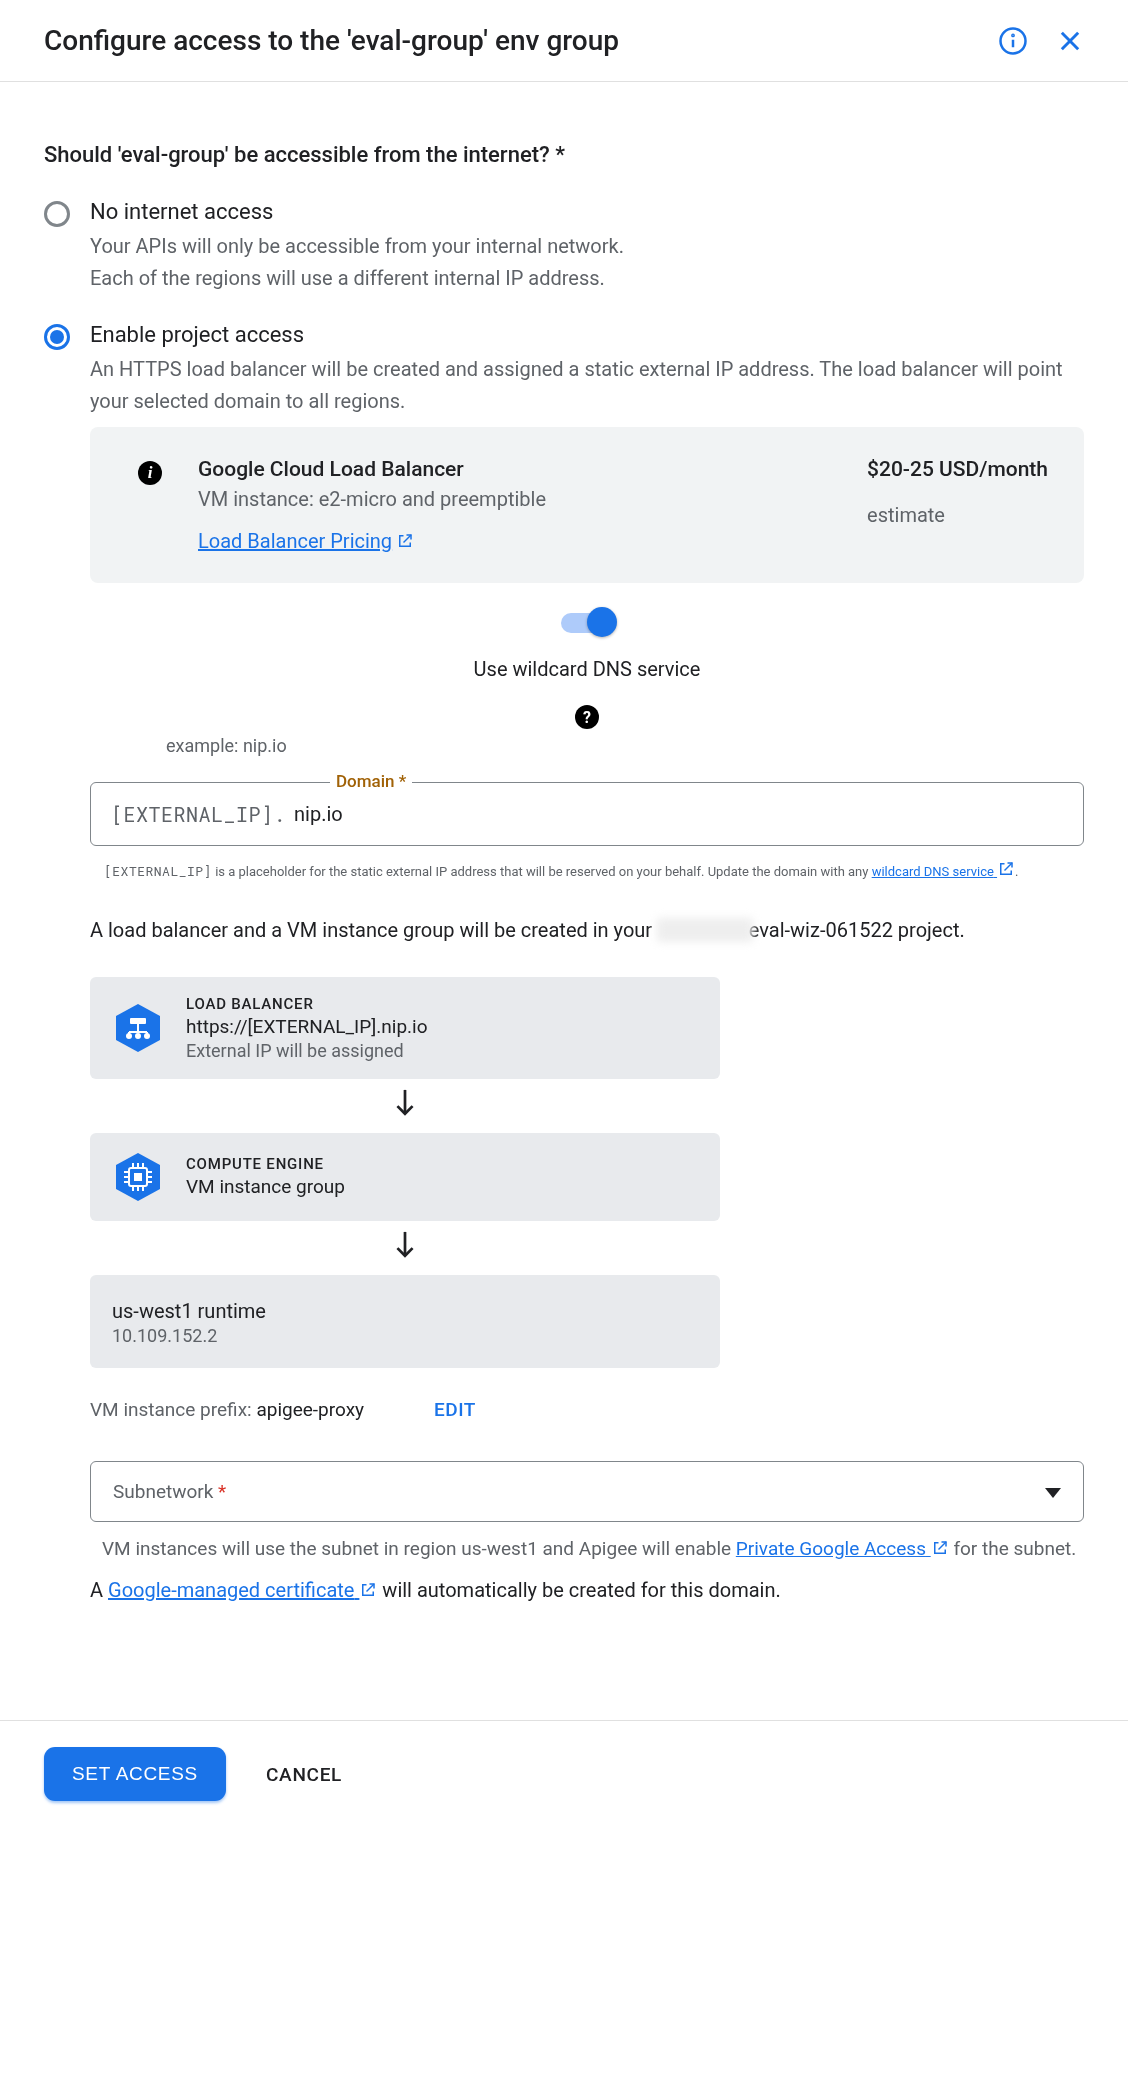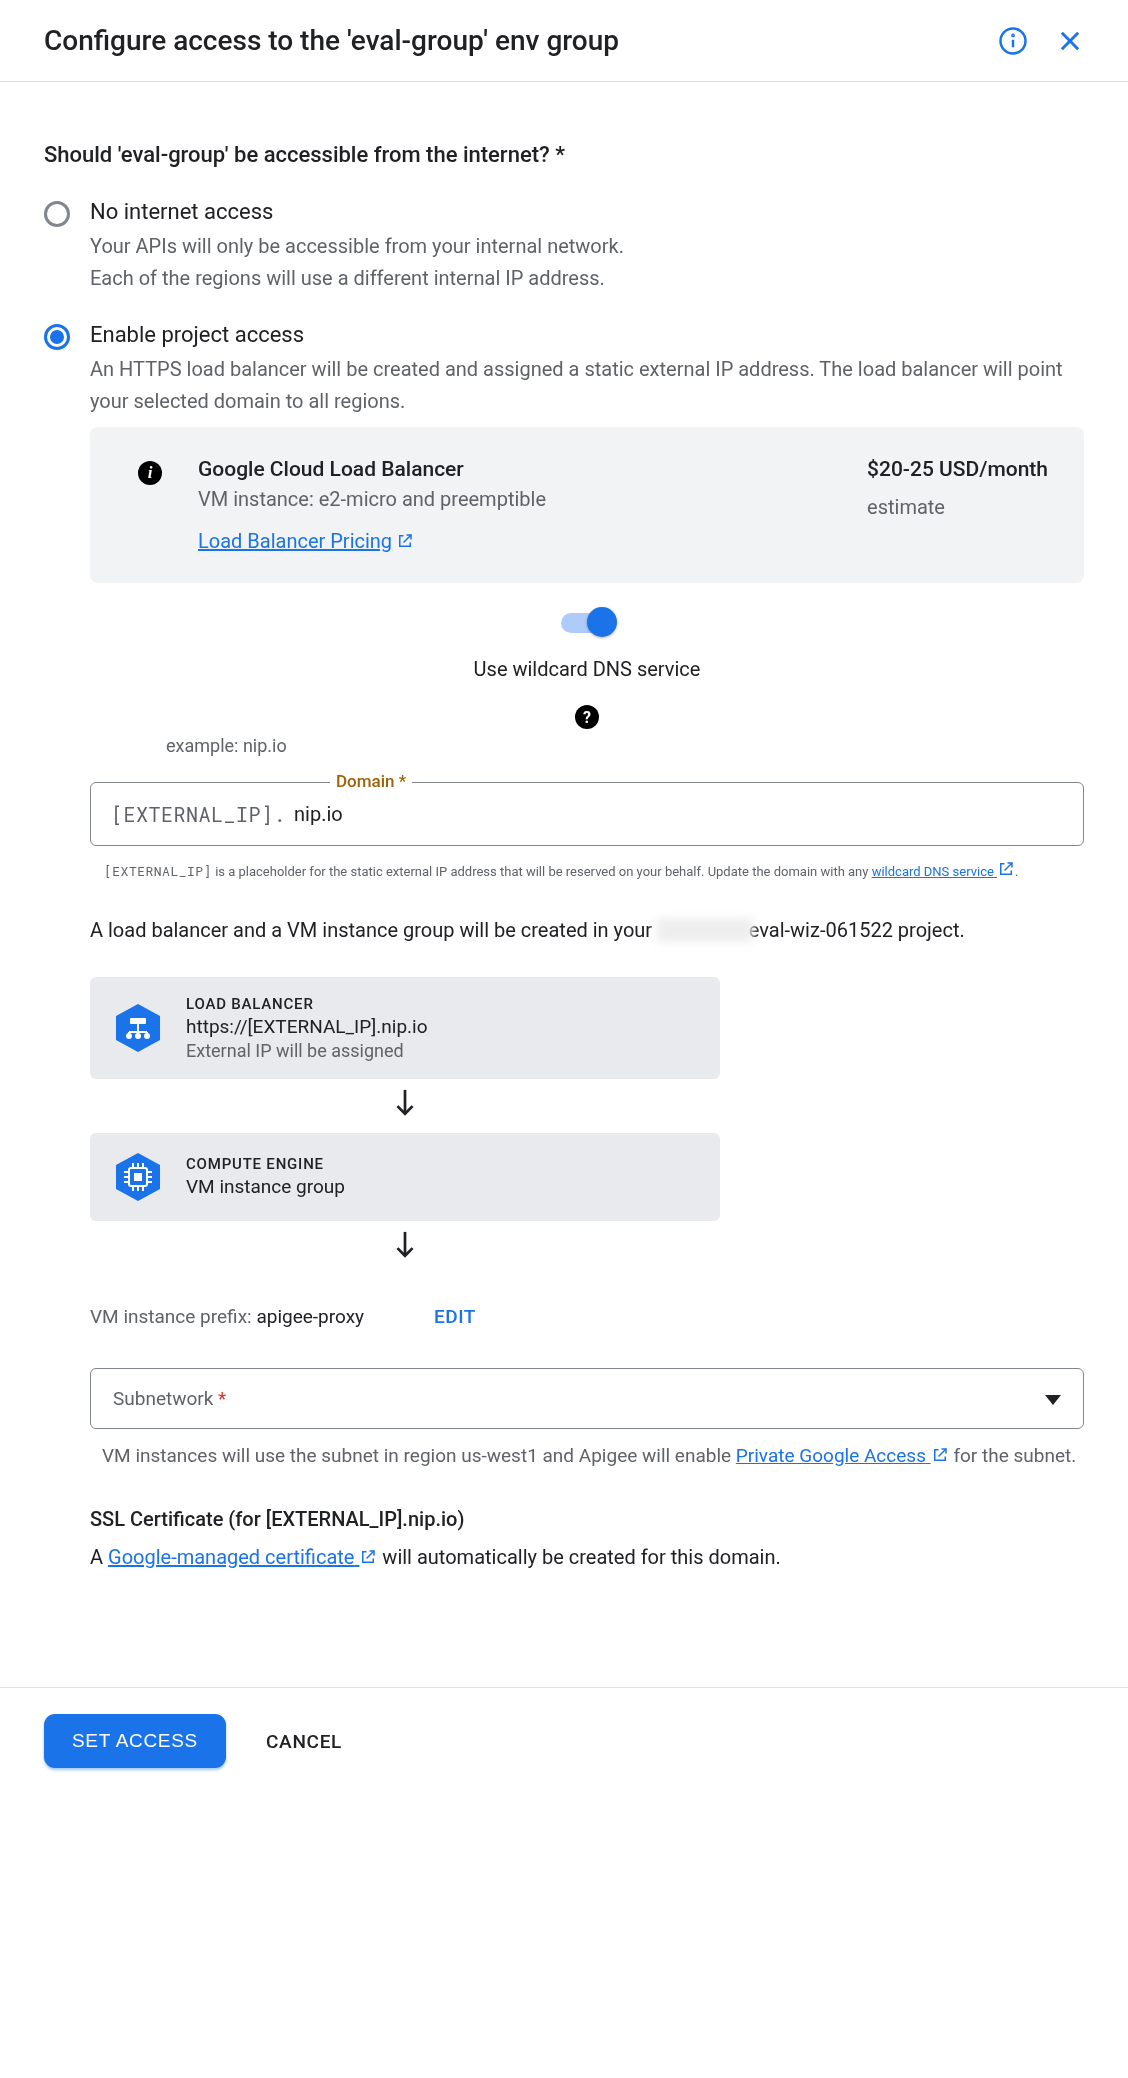--- a/index.html
+++ b/index.html
@@ -99,21 +99,21 @@
     margin-top: 4px;
     flex-shrink: 0;
     font-family: Georgia, serif;
     font-style: italic;
   }
   .info-card-body { flex: 1; display: flex; justify-content: space-between; gap: 40px;}
   .info-title { font-size: 21px; font-weight: 500; }
   .info-sub { font-size: 20px; color: #5f6368; margin-top: 6px; }
   .info-link { color: #1a73e8; text-decoration: underline; display: inline-flex; align-items: center; gap: 4px; margin-top: 18px; font-size: 20px;}
   .info-price { font-size: 21px; font-weight: 500; }
-  .info-price-sub { font-size: 20px; color: #5f6368; margin-top: 14px; }
+  .info-price-sub { font-size: 20px; color: #5f6368; margin-top: 22px; }
   .toggle-row {
     display: flex;
     align-items: center;
     gap: 24px;
     margin: 30px 0 6px 0;
     flex-direction: column;
   }
   .toggle {
     width: 52px; height: 20px;
     background: #aecbfa;
@@ -395,20 +395,26 @@
               <div class="card-tag">COMPUTE ENGINE</div>
               <div class="card-main">VM instance group</div>
             </div>
           </div>
           <div class="arrow">
             <svg width="26" height="34" viewBox="0 0 24 30" fill="none" stroke="#202124" stroke-width="2.5">
                 <line x1="12" y1="2" x2="12" y2="24"></line>
                 <polyline points="5,17 12,24 19,17"></polyline>
               </svg>
           </div>
+          <div class="diagram-card plain">
+            <div class="card-body">
+              <div class="card-main" style="font-size:20px">us-west1 runtime</div>
+              <div class="card-sub">10.109.152.2</div>
+            </div>
+          </div>
         </div>
 
         <div class="vm-prefix-row">
           <div>
             <span>VM instance prefix: </span><span class="vm-prefix-val">apigee-proxy</span>
           </div>
           <span class="edit-btn">EDIT</span>
         </div>
 
         <div class="select-wrap">
@@ -420,21 +426,20 @@
           </span>
         </div>
         <div class="subnet-help">
           <span>VM instances will use the subnet in region us-west1 and Apigee will enable </span><a class="link"><span>Private Google Access</span> <svg class="ext" viewBox="0 0 24 24" fill="none" stroke="#1a73e8" stroke-width="2">
                 <path d="M14 4h6v6"></path>
                 <path d="M20 4L10 14"></path>
                 <path d="M19 14v5H5V5h5"></path>
               </svg></a><span> for the subnet.</span>
         </div>
 
-        <div class="ssl-heading">SSL Certificate (for [EXTERNAL_IP].nip.io)</div>
         <div class="ssl-text">
           <span>A </span><a class="link"><span>Google-managed certificate</span> <svg class="ext" viewBox="0 0 24 24" fill="none" stroke="#1a73e8" stroke-width="2">
                 <path d="M14 4h6v6"></path>
                 <path d="M20 4L10 14"></path>
                 <path d="M19 14v5H5V5h5"></path>
               </svg></a><span> will automatically be created for this domain.</span>
         </div>
 
       </div>
     </div>

